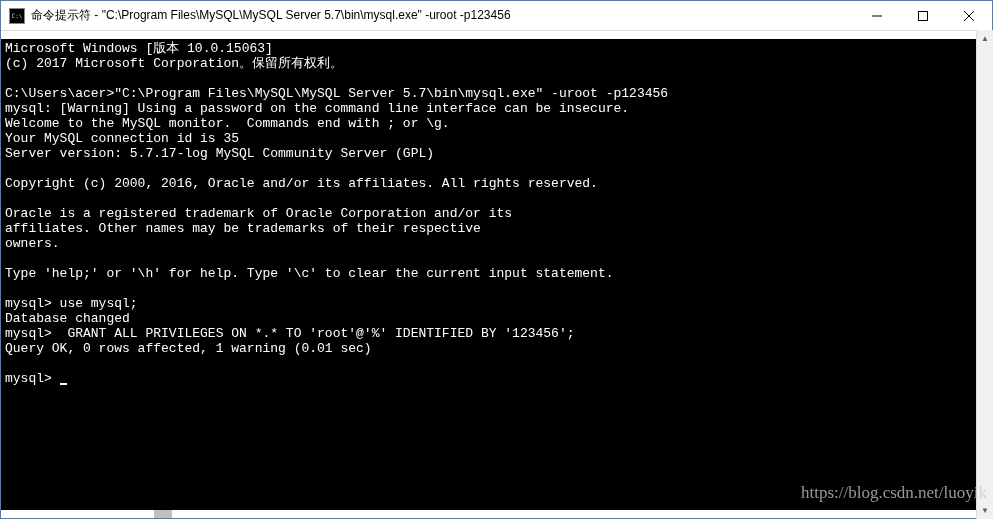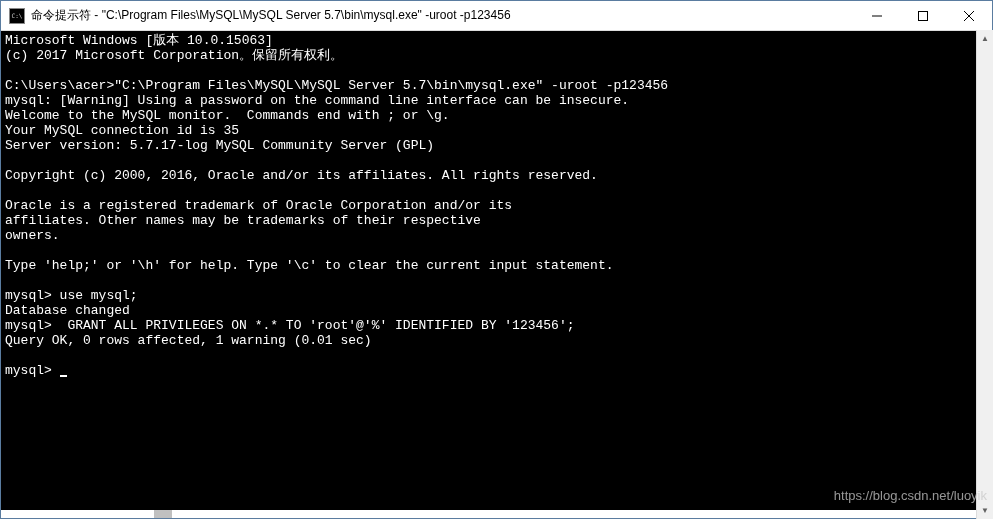--- a/index.html
+++ b/index.html
@@ -70,20 +70,21 @@
       flex: 1;
       background: #000;
       color: #fff;
       font-family: "NSimSun", "SimSun", Consolas, "Courier New", monospace;
       font-size: 13px;
       line-height: 15px;
       padding: 2px 0 0 4px;
       white-space: pre;
       overflow: hidden;
       position: relative;
+      margin-top: 8px;
     }
     .scrollbar {
       position: absolute;
       right: 0;
       top: 30px;
       bottom: 0;
       width: 17px;
       background: #f0f0f0;
       border-left: 1px solid #ddd;
       display: flex;
@@ -117,22 +118,22 @@
       top: 0;
       width: 18px;
       height: 8px;
       background: #c0c0c0;
     }
     .watermark {
       position: absolute;
       right: 6px;
       bottom: 16px;
       color: rgba(200,200,200,0.75);
-      font-size: 13px;
-      font-family: Liberation Sans, sans-serif;
+      font-size: 17px;
+      font-family: Liberation Serif, serif;
       pointer-events: none;
     }
   </style>
 </head>
 <body>
 
 <div class="window">
   <div class="titlebar">
     <span class="titlebar-icon"></span>
     <span class="titlebar-text">命令提示符 - "C:\Program Files\MySQL\MySQL Server 5.7\bin\mysql.exe"  -uroot -p123456</span>

